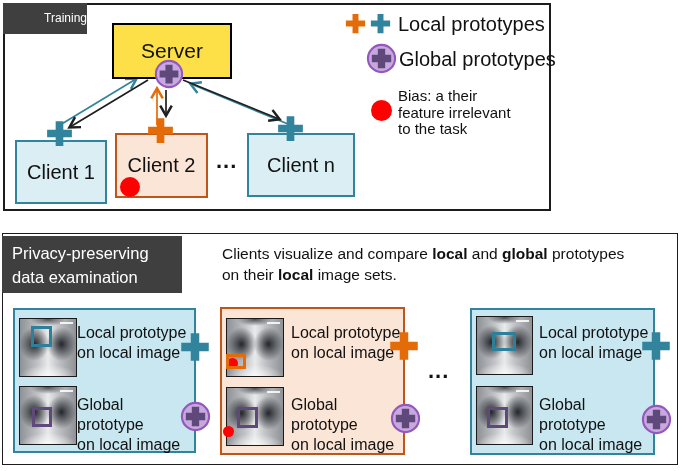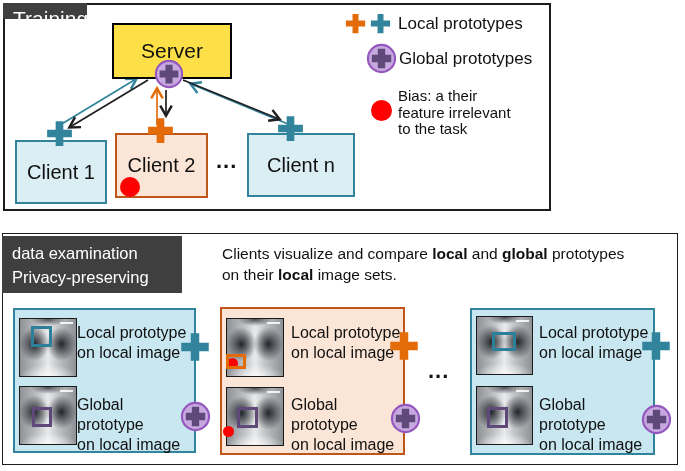--- a/index.html
+++ b/index.html
@@ -6,21 +6,21 @@
   .page{position:relative;width:685px;height:471px;background:#fff;overflow:hidden;
         font-family:"Liberation Sans",sans-serif;color:#111;}
   .abs{position:absolute;}
 
   
   .training-outline{left:3px;top:3px;width:544px;height:204px;border:2px solid #1c1c1c;background:#fff;}
   .exam-outline{left:2px;top:233px;width:674px;height:230px;border:1.5px solid #1c1c1c;background:#fff;}
 
   
   .sec-label{background:#3f3f3f;color:#fff;z-index:3;}
-  .training-label{left:3px;top:3px;width:84px;height:16px;font-size:21px;line-height:31px;padding-left:10px;box-sizing:border-box;text-align:right;}
+  .training-label{left:3px;top:3px;width:84px;height:31px;font-size:12px;line-height:31px;padding-left:10px;box-sizing:border-box;text-align:right;}
   .exam-label{left:2px;top:236px;width:180px;height:57px;font-size:16.5px;line-height:24px;padding:5px 0 0 10px;box-sizing:border-box;}
 
   
   .server-box{left:112px;top:23px;width:116px;height:52px;border:2px solid #000;background:#fde047;
               display:flex;align-items:center;justify-content:center;font-size:21px;z-index:2;}
   .client-box{height:64px;border:2px solid;display:flex;align-items:center;justify-content:center;
               font-size:20px;box-sizing:border-box;z-index:2;}
   .client-blue{background:#daeef3;border-color:#31849b;}
   .client-orange{background:#fbe5d6;border-color:#c0551a;}
   .dots{font-size:22px;font-weight:bold;letter-spacing:1px;z-index:2;}
@@ -28,21 +28,21 @@
   
   .plus{z-index:4;}
   .plus.teal path{fill:#31849b;}
   .plus.orange path{fill:#e36c09;}
   .gproto{z-index:4;}
   .gproto circle{fill:#c7a9df;stroke:#9357bd;stroke-width:2.2px;}
   .gproto path{fill:#5f497a;}
   .rdot{background:#fe0000;border-radius:50%;z-index:4;}
 
   
-  .legend-text{font-size:17px;line-height:18px;}
+  .legend-text{font-size:20px;line-height:18px;}
   .bias-lines{font-size:15px;line-height:16.5px;}
 
   
   .arrows{left:0;top:0;z-index:1;}
 
   
   .panel{box-sizing:border-box;border:2.5px solid;z-index:2;}
   .panel-blue{background:#c8e7f1;border-color:#31849b;}
   .panel-orange{background:#fbe5d6;border-color:#c0551a;}
 
@@ -142,22 +142,22 @@
   <div class="abs rdot" style="left:371px;top:100px;width:21px;height:21px;"></div>
   <div class="abs bias-lines" style="left:398px;top:88px;">
     <div>Bias: a their</div>
     <div>feature irrelevant</div>
     <div>to the task</div>
   </div>
 
   <div class="abs exam-outline"></div>
 
   <div class="abs sec-label exam-label">
+    <div>Privacy-preserving</div>
     <div>data examination</div>
-    <div>Privacy-preserving</div>
   </div>
 
   <div class="abs desc" style="left:222px;top:243px;width:430px;">
     <div><span>Clients visualize and compare </span><b>local</b><span> and </span><b>global</b><span> prototypes</span></div>
     <div><span>on their </span><b>local</b><span> image sets.</span></div>
   </div>
 
   <div class="abs panel panel-blue" style="left:13px;top:308px;width:183px;height:145px;">
     <div class="abs xray" style="left:4px;top:8px;">
       <div class="abs obox teal" style="left:11px;top:7px;width:21px;height:21px;"></div>

